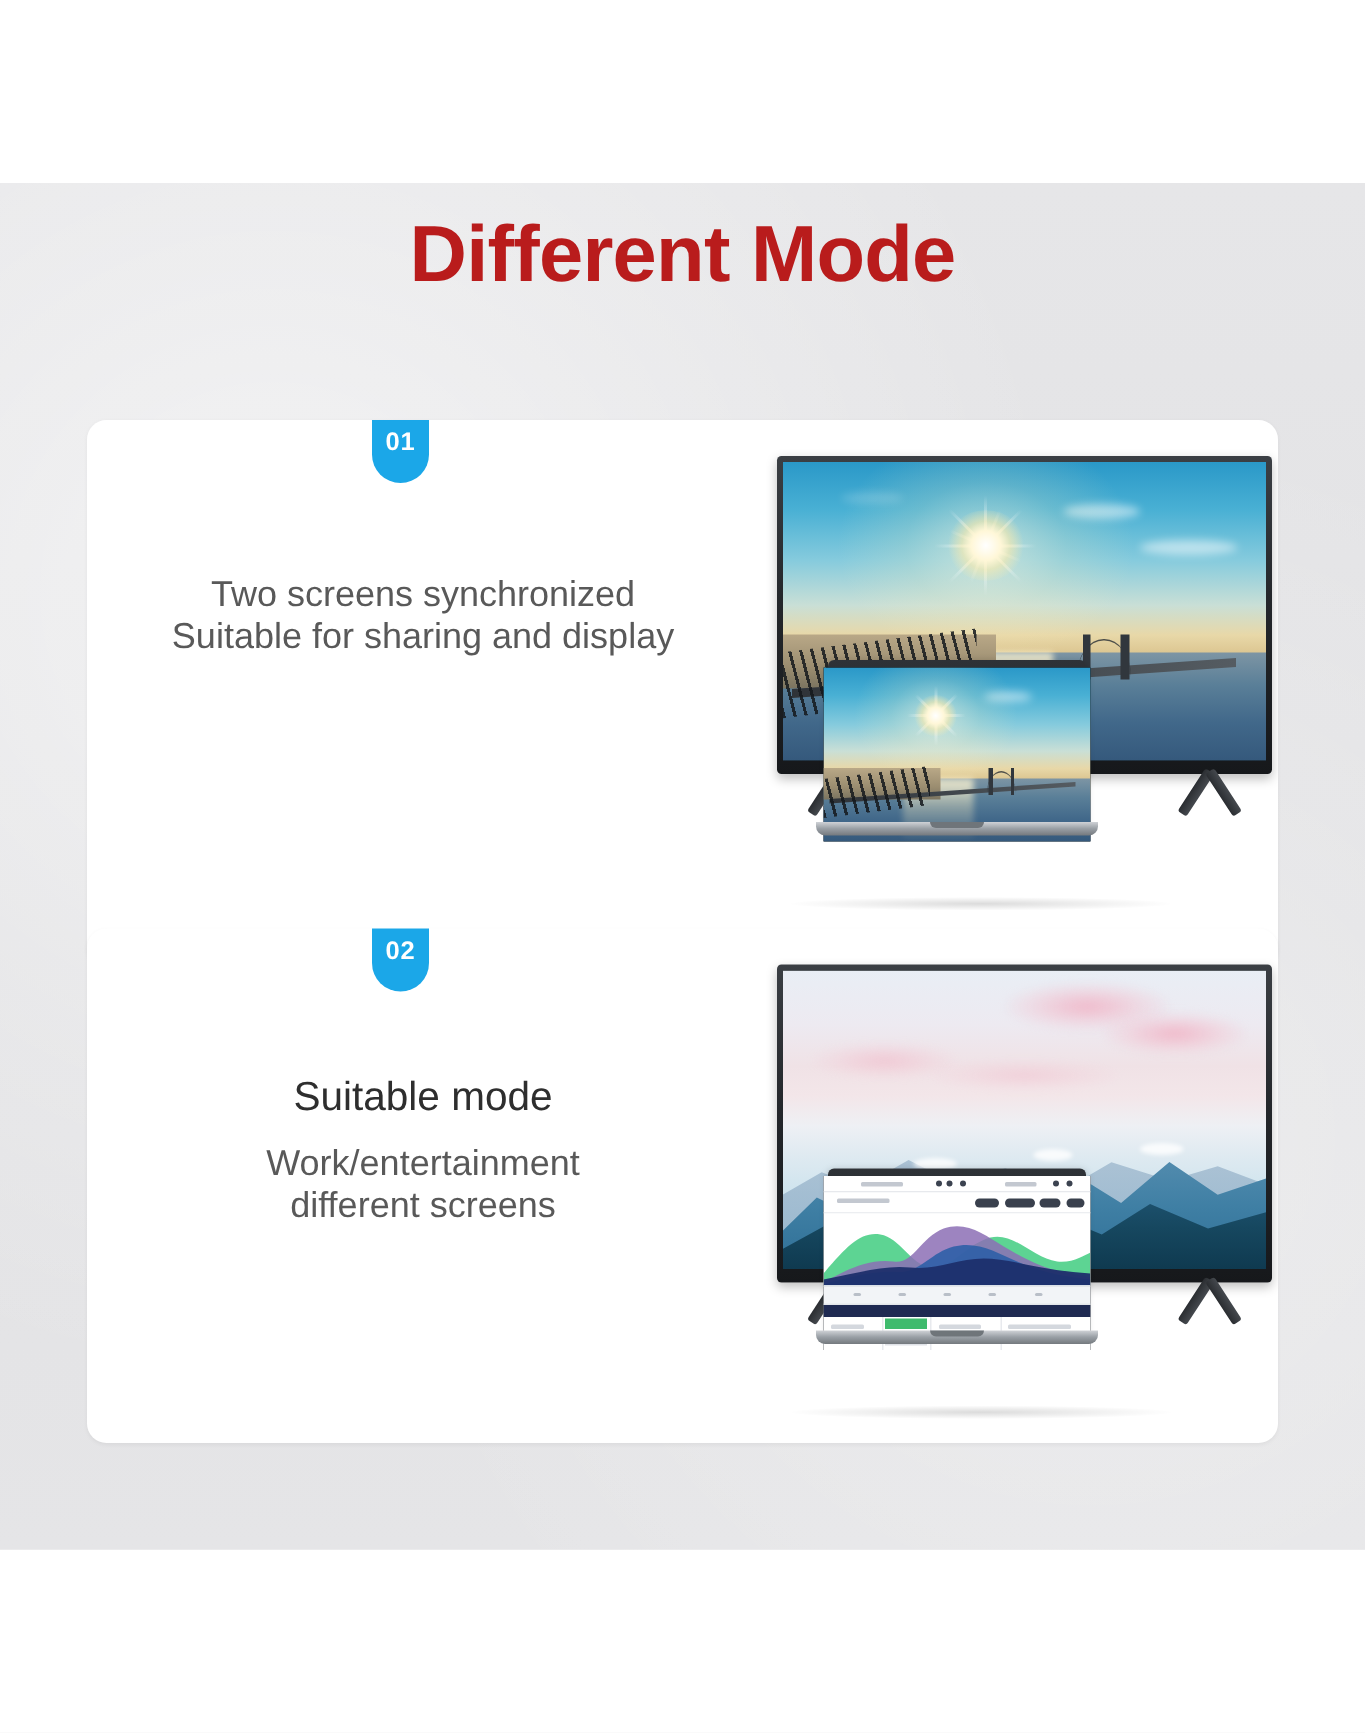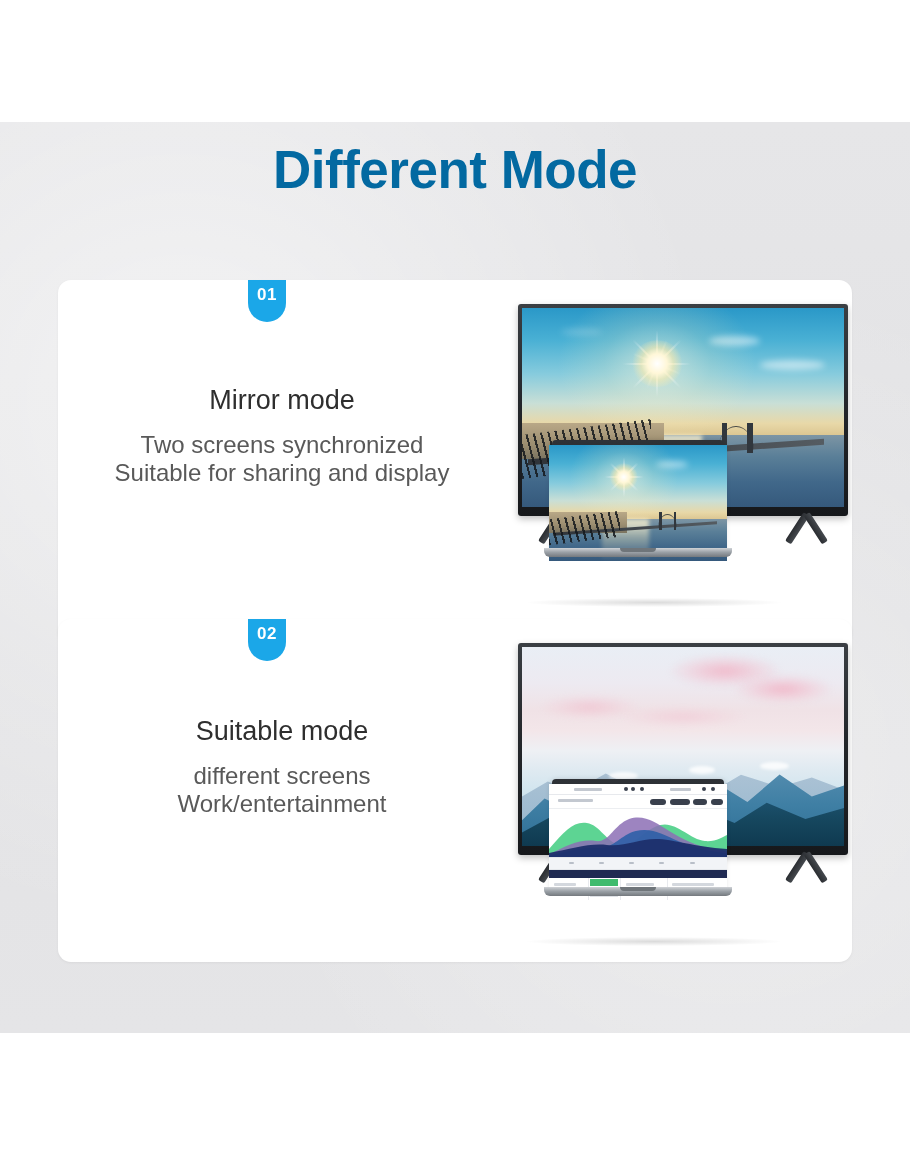--- a/index.html
+++ b/index.html
@@ -34,21 +34,21 @@
       linear-gradient(180deg, #e6e6e8 0%, #e2e2e4 55%, #e5e5e7 100%);
   }
 
   
   #heading {
     position: absolute;
     left: 0;
     top: 140px;
     width: 910px;
     text-align: center;
-    color: #0369a1;
+    color: #b91c1c;
     font-weight: bold;
     font-size: 53px;
     line-height: 60px;
     letter-spacing: -0.5px;
   }
   #heading .hline { display: block; white-space: nowrap; }
 
   
   .card {
     position: absolute;
@@ -460,21 +460,20 @@
     <span class="hline">Different Mode</span>
   </div>
 
   <div class="card" id="card-1">
 
     <div class="badge">
       <span class="badge-inner">01</span>
     </div>
 
     <div class="card-text">
-      <div class="mode-title">Mirror mode</div>
       <div class="mode-desc">
         <span class="dline">Two screens synchronized</span>
         <span class="dline">Suitable for sharing and display</span>
       </div>
     </div>
 
     <div class="illus">
       <div class="floor-shadow"></div>
 
       <div class="tv">
@@ -539,22 +538,22 @@
 
   <div class="card" id="card-2">
 
     <div class="badge">
       <span class="badge-inner">02</span>
     </div>
 
     <div class="card-text">
       <div class="mode-title">Suitable mode</div>
       <div class="mode-desc">
+        <span class="dline">Work/entertainment</span>
         <span class="dline">different screens</span>
-        <span class="dline">Work/entertainment</span>
       </div>
     </div>
 
     <div class="illus">
       <div class="floor-shadow"></div>
 
       <div class="tv">
         <div class="tv-bezel"></div>
         <div class="tv-screen">
           <div class="scene-mtn">

